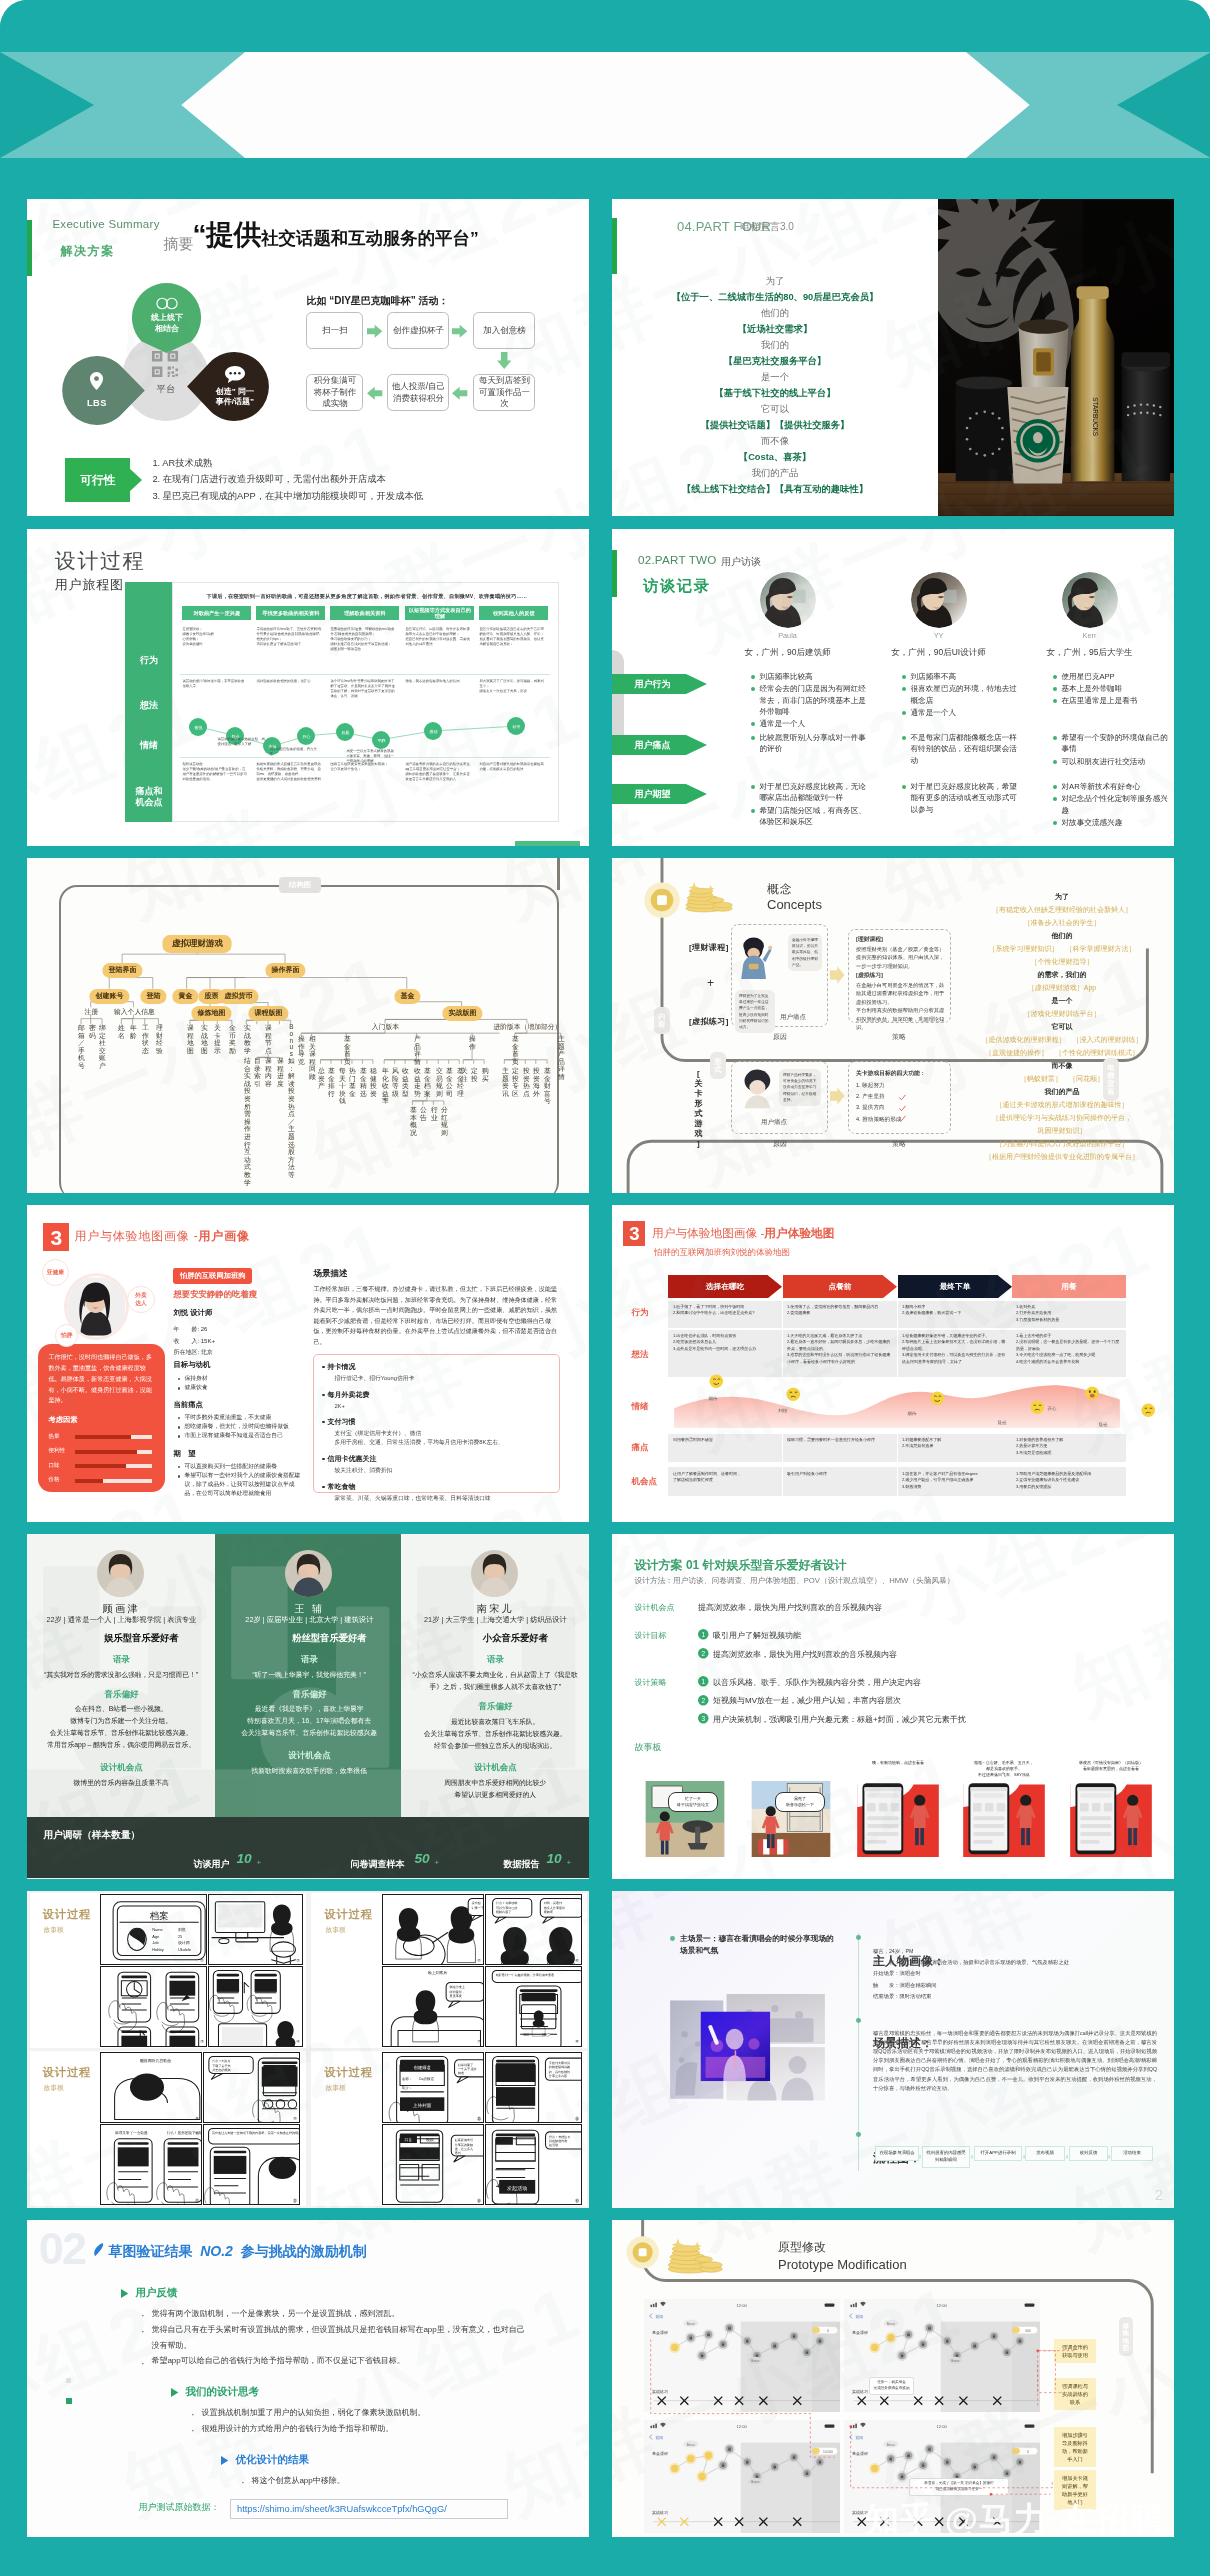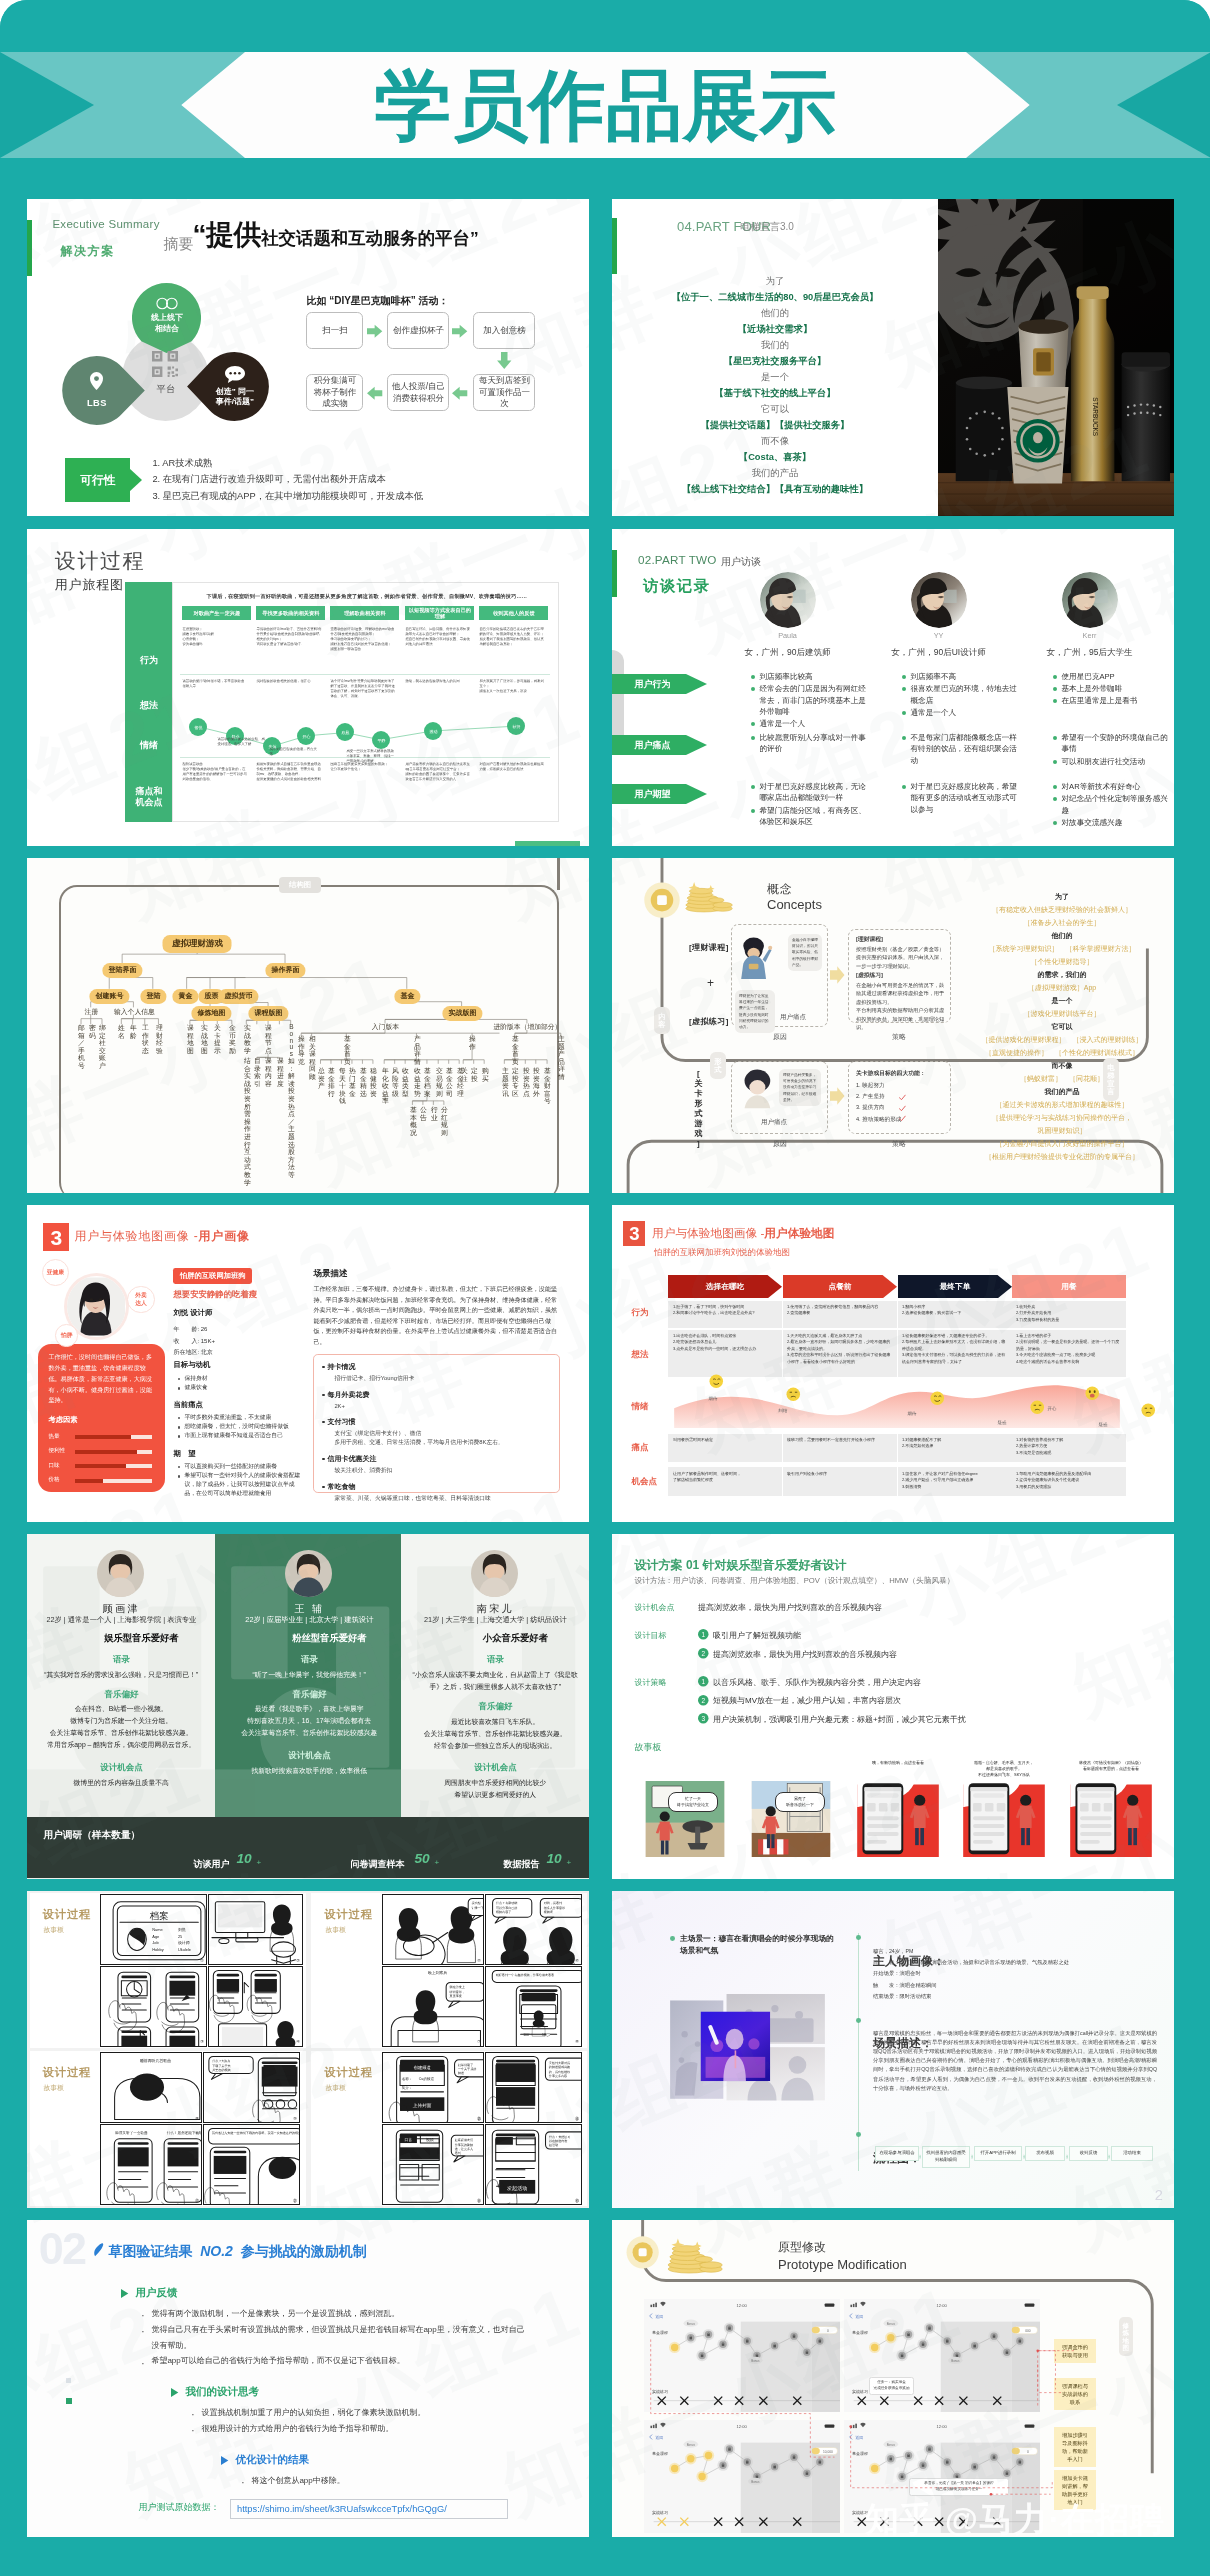--- a/index.html
+++ b/index.html
@@ -247,21 +247,20 @@
 
 <div class="page"></div>
 
 <div class="banner">
   <div class="banner-bg"></div>
   <div class="ribbon-white"></div>
   <div class="ribbon-tail left"></div>
   <div class="ribbon-tail right"></div>
   <div class="ribbon-fold left"></div>
   <div class="ribbon-fold right"></div>
-  <div class="banner-title">学员作品展示</div>
 </div>
 
 <div class="slide" id="s1">
   <div class="leftbar"></div>
   <div class="hdr-en">Executive Summary</div>
   <div class="hdr-zh">摘要</div>
   <div class="hdr-sub">解决方案</div>
   <div class="bigq"><span>“</span><span>提供</span><small>社交话题和互动服务的平台”</small></div>
 
   <div class="centercircle"></div>

